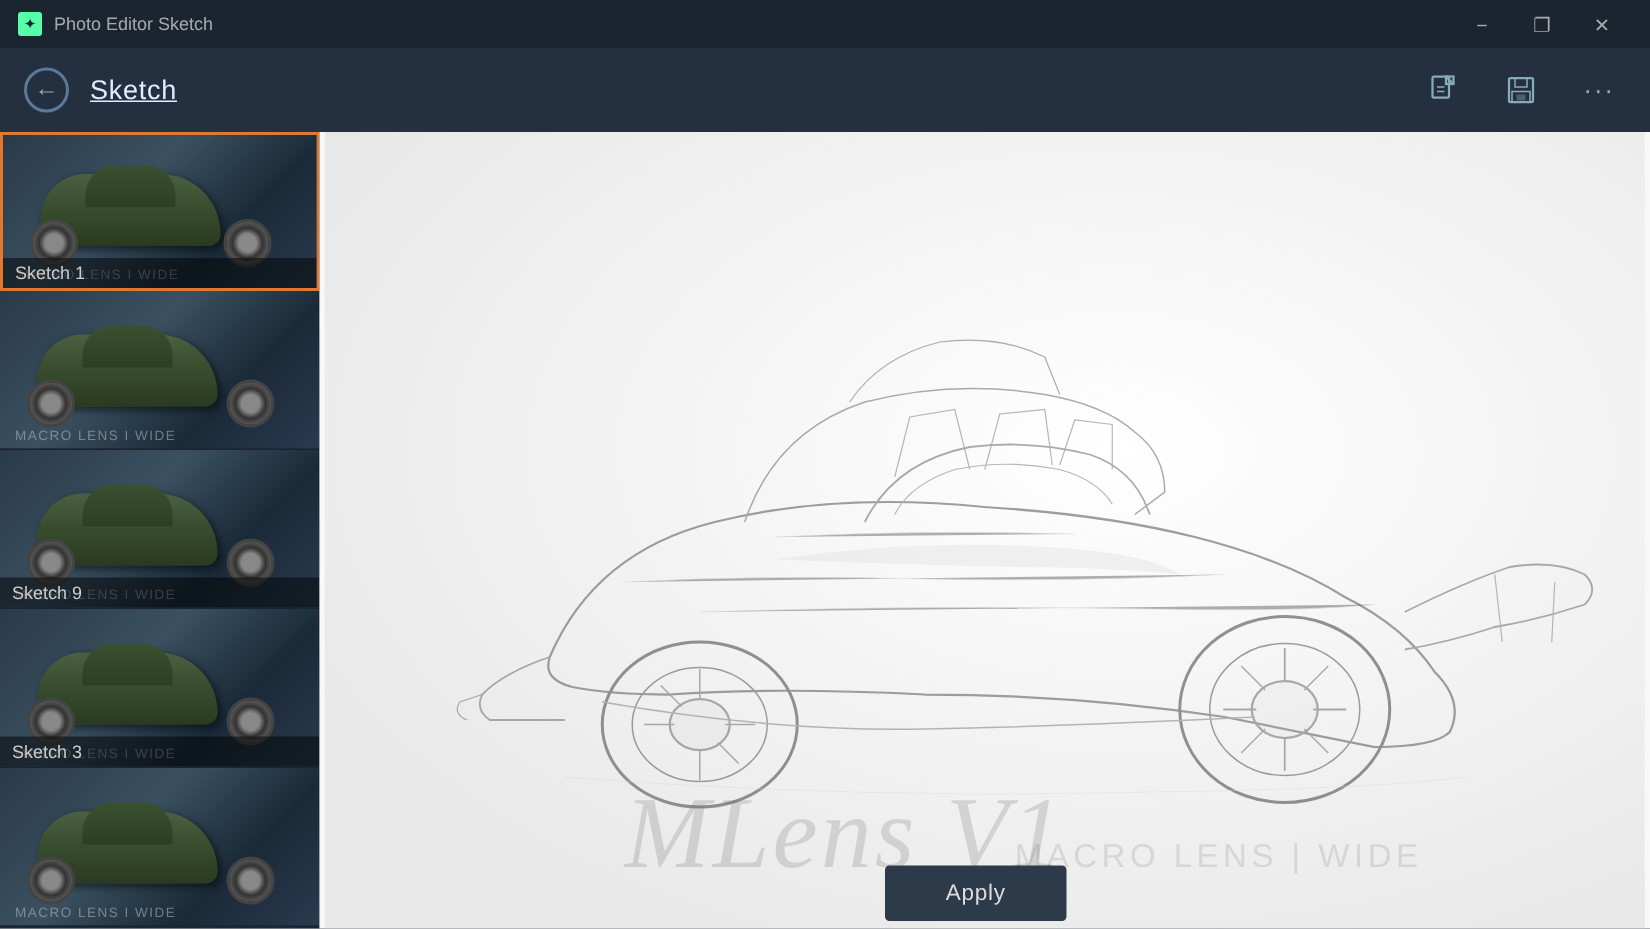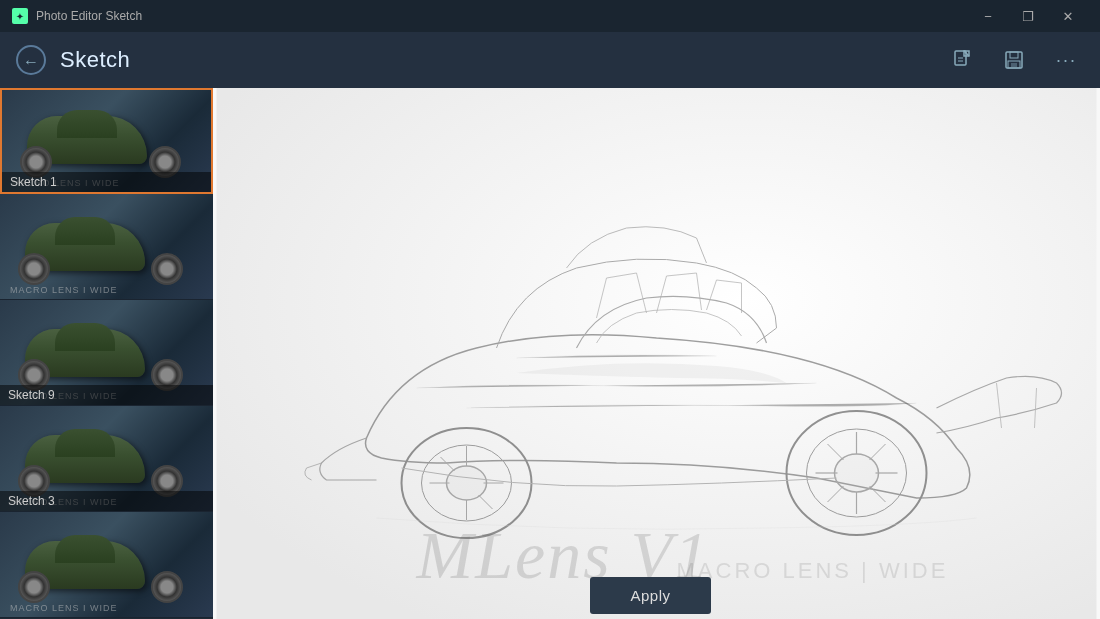--- a/index.html
+++ b/index.html
@@ -79,24 +79,25 @@
       border: 2px solid #5a7a9a;
       background: transparent;
       color: #8ab;
       font-size: 16px;
       cursor: pointer;
       display: flex;
       align-items: center;
       justify-content: center;
     }
     #page-title-text {
-      font-size: 22px;
+      font-size: 18px;
       font-weight: 300;
       color: #ddeeff;
       letter-spacing: 0.5px;
+      text-decoration: underline;
     }
     #header-right {
       display: flex;
       align-items: center;
       gap: 16px;
     }
     .header-icon-btn {
       width: 36px;
       height: 36px;
       background: transparent;

